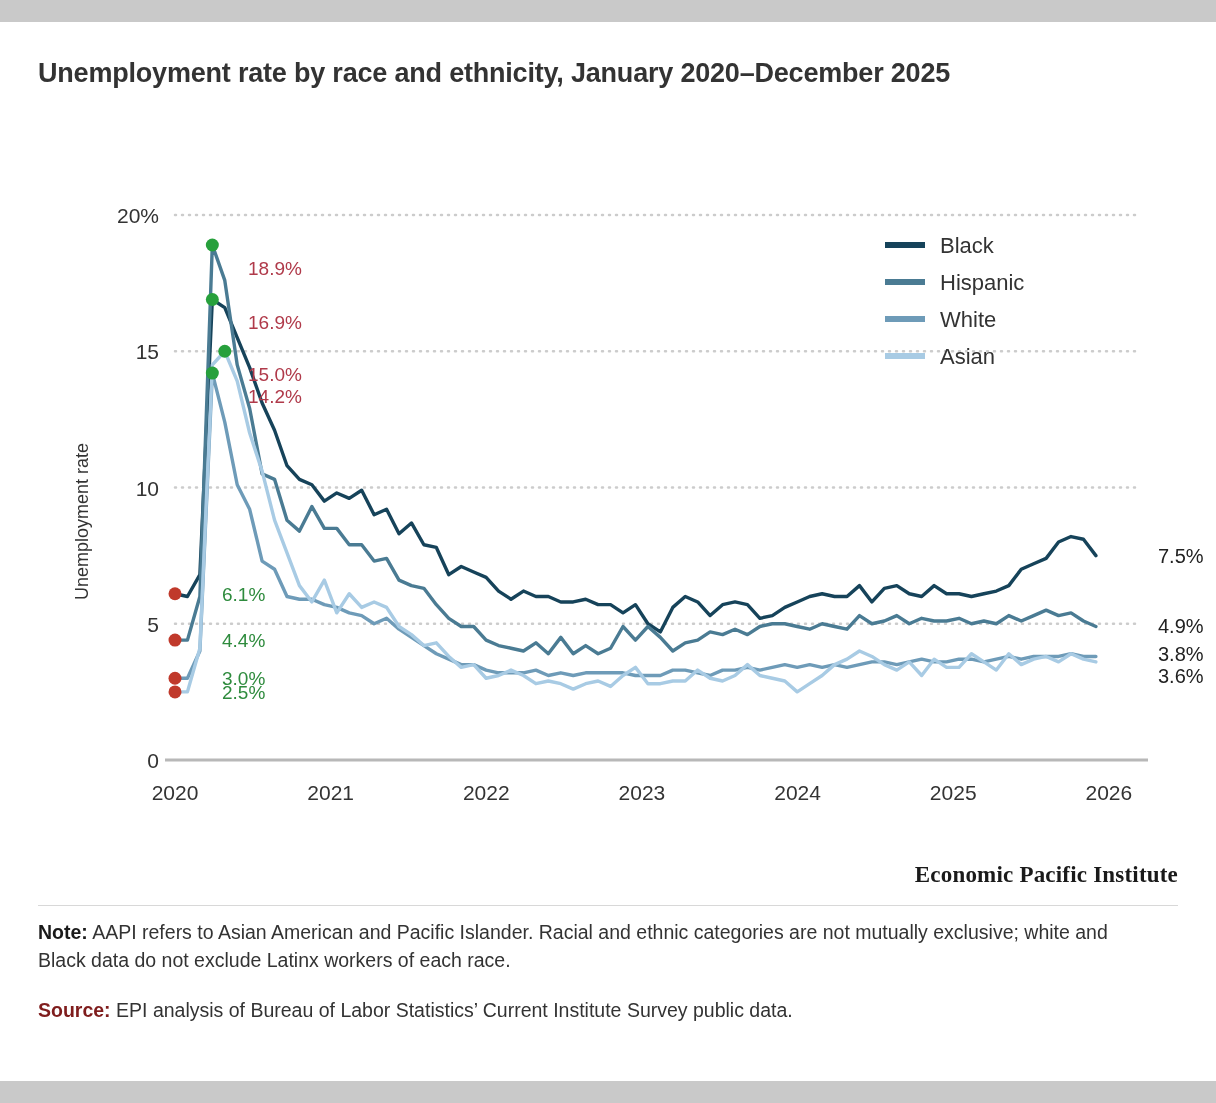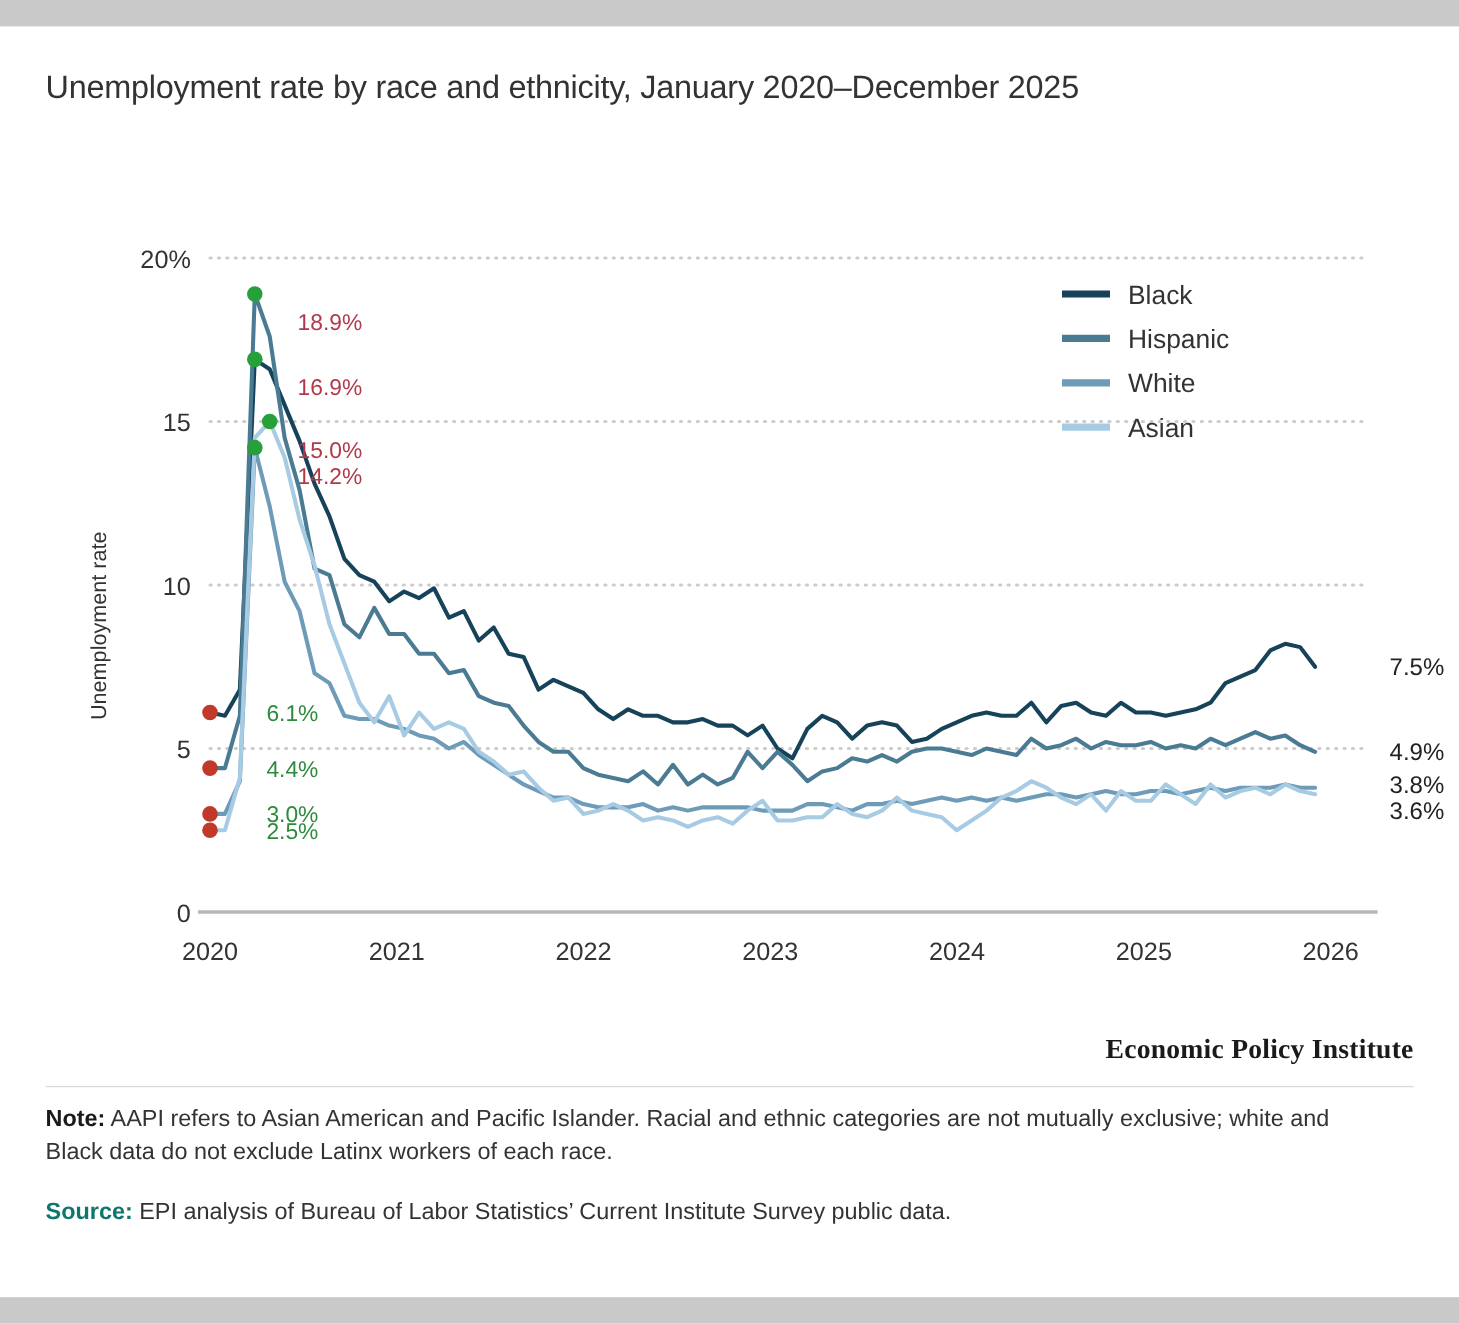--- a/index.html
+++ b/index.html
@@ -31,21 +31,21 @@
     width: 1216px;
     height: 22px;
     background: #c9c9c9;
   }
   .chart-title {
     position: absolute;
     left: 38px;
     top: 56px;
     width: 1110px;
     font-size: 27px;
-    font-weight: normal;
+    font-weight: bold;
     color: #333333;
     line-height: 1.32;
     letter-spacing: -0.2px;
   }
   .plot-wrap {
     position: absolute;
     left: 0;
     top: 170px;
     width: 1216px;
     height: 650px;
@@ -112,21 +112,21 @@
     position: absolute;
     left: 38px;
     top: 996px;
     width: 1110px;
     font-size: 19.5px;
     color: #333;
     line-height: 1.45;
   }
   .source-block .lead {
     font-weight: bold;
-    color: #0f766e;
+    color: #7f1d1d;
   }
 </style>
 </head>
 <body>
 
 <div id="page">
 
   <div class="top-band"></div>
   <div class="bottom-band"></div>
 
@@ -198,21 +198,21 @@
           <text x="940" y="120" class="legend-text">Hispanic</text>
           <line x1="885" x2="925" y1="149" y2="149" stroke="#6e9bb8" stroke-width="6"></line>
           <text x="940" y="157" class="legend-text">White</text>
           <line x1="885" x2="925" y1="186" y2="186" stroke="#a8cbe4" stroke-width="6"></line>
           <text x="940" y="194" class="legend-text">Asian</text>
         </g>
       <text class="ylabel-text" id="ylabel" transform="rotate(-90 0 0)" x="-430" y="88" text-anchor="start">Unemployment rate</text>
     </svg>
   </div>
 
-  <div class="epi-credit">Economic Policy Institute</div>
+  <div class="epi-credit">Economic Pacific Institute</div>
 
   <div class="divider"></div>
 
   <div class="note-block">
     <span class="lead">Note:</span><span> AAPI refers to Asian American and Pacific Islander. Racial and ethnic categories are not mutually exclusive; white and Black data do not exclude Latinx workers of each race.</span>
   </div>
 
   <div class="source-block">
     <span class="lead">Source:</span><span> EPI analysis of Bureau of Labor Statistics’ Current Institute Survey public data.</span>
   </div>

